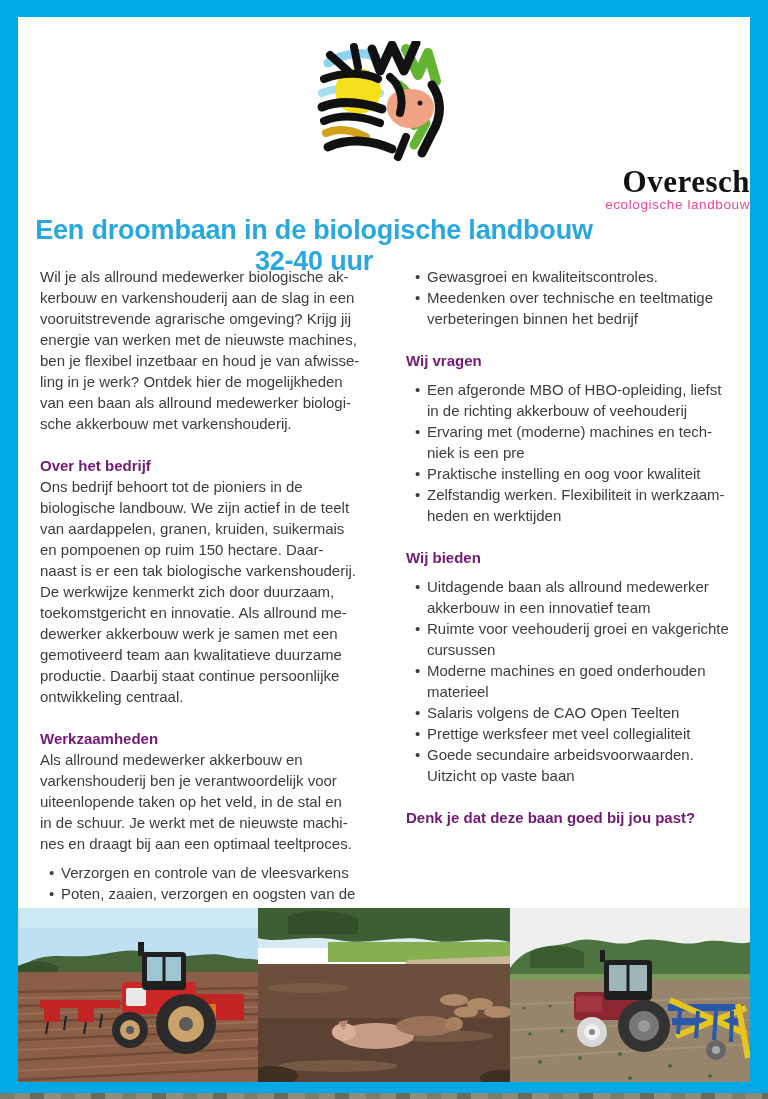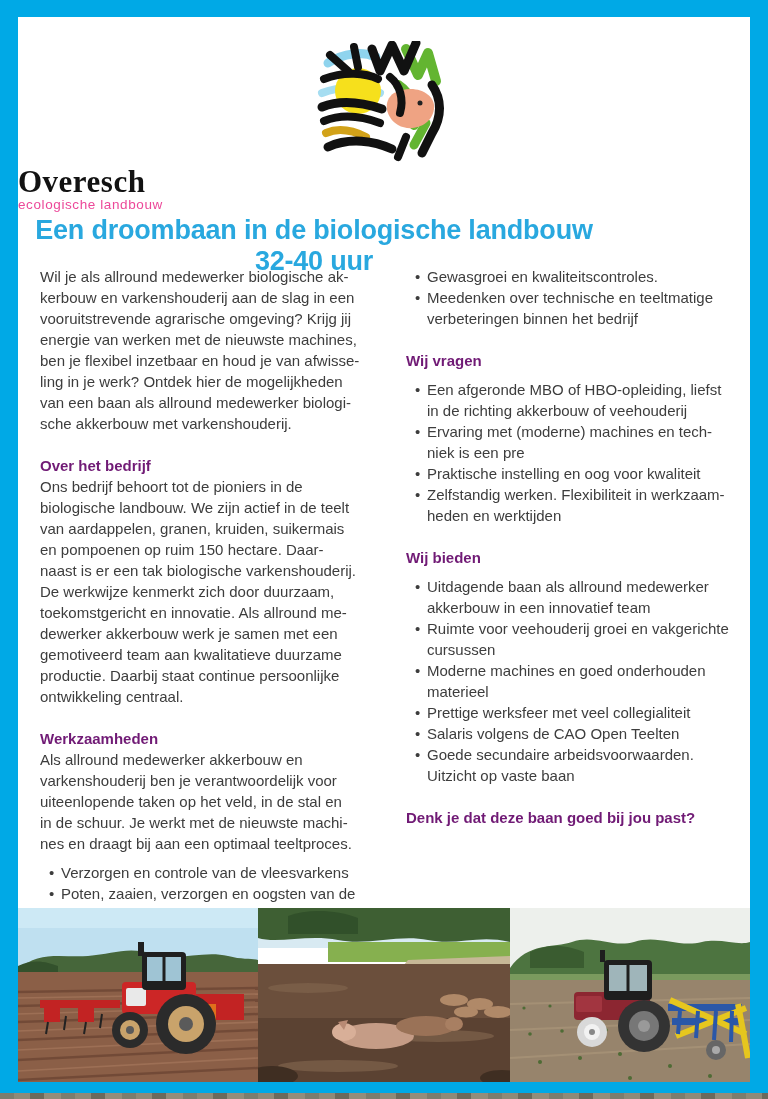--- a/index.html
+++ b/index.html
@@ -1,21 +1,21 @@
 <!DOCTYPE html>
 <html><head>
 <meta charset="utf-8">
 <style>
   html,body{margin:0;padding:0;}
   body{font-family:"Liberation Sans",sans-serif;}
   .page{position:relative;width:768px;height:1099px;background:#00a9e6;overflow:hidden;}
   .sheet{position:absolute;top:17px;left:18px;width:732px;height:1065px;background:#ffffff;}
 
   
-  .logo-wrap{position:absolute;top:24px;left:0;width:732px;text-align:left;}
+  .logo-wrap{position:absolute;top:24px;left:0;width:732px;text-align:right;}
   .logo-art{display:block;margin:0 auto;}
   .logo-name{font-family:"Liberation Serif",serif;font-weight:bold;font-size:31px;color:#121212;line-height:30px;letter-spacing:0.5px;margin-top:-2px;}
   .logo-tagline{font-size:13.5px;color:#ec4899;letter-spacing:0.6px;margin-top:0px;}
 
   
   .headline{position:absolute;top:198px;left:0;width:592px;text-align:center;
     font-size:27px;font-weight:bold;color:#29a8df;letter-spacing:-0.2px;}
 
   
   .columns{position:absolute;top:249px;left:22px;width:718px;display:flex;gap:14px;
@@ -126,22 +126,22 @@
 heden en werktijden</li>
           </ul>
           <h3 class="section-heading">Wij bieden</h3>
           <ul class="bullet-list">
             <li>Uitdagende baan als allround medewerker
 akkerbouw in een innovatief team</li>
             <li>Ruimte voor veehouderij groei en vakgerichte
 cursussen</li>
             <li>Moderne machines en goed onderhouden
 materieel</li>
+            <li>Salaris volgens de CAO Open Teelten</li>
             <li>Prettige werksfeer met veel collegialiteit</li>
-            <li>Salaris volgens de CAO Open Teelten</li>
             <li>Goede secundaire arbeidsvoorwaarden.
 Uitzicht op vaste baan</li>
           </ul>
           <h3 class="section-heading">Denk je dat deze baan goed bij jou past?</h3>
         </div>
     </div>
 
     <div class="photos">
 
       <svg width="240" height="174" viewBox="0 0 240 174" preserveAspectRatio="none">

